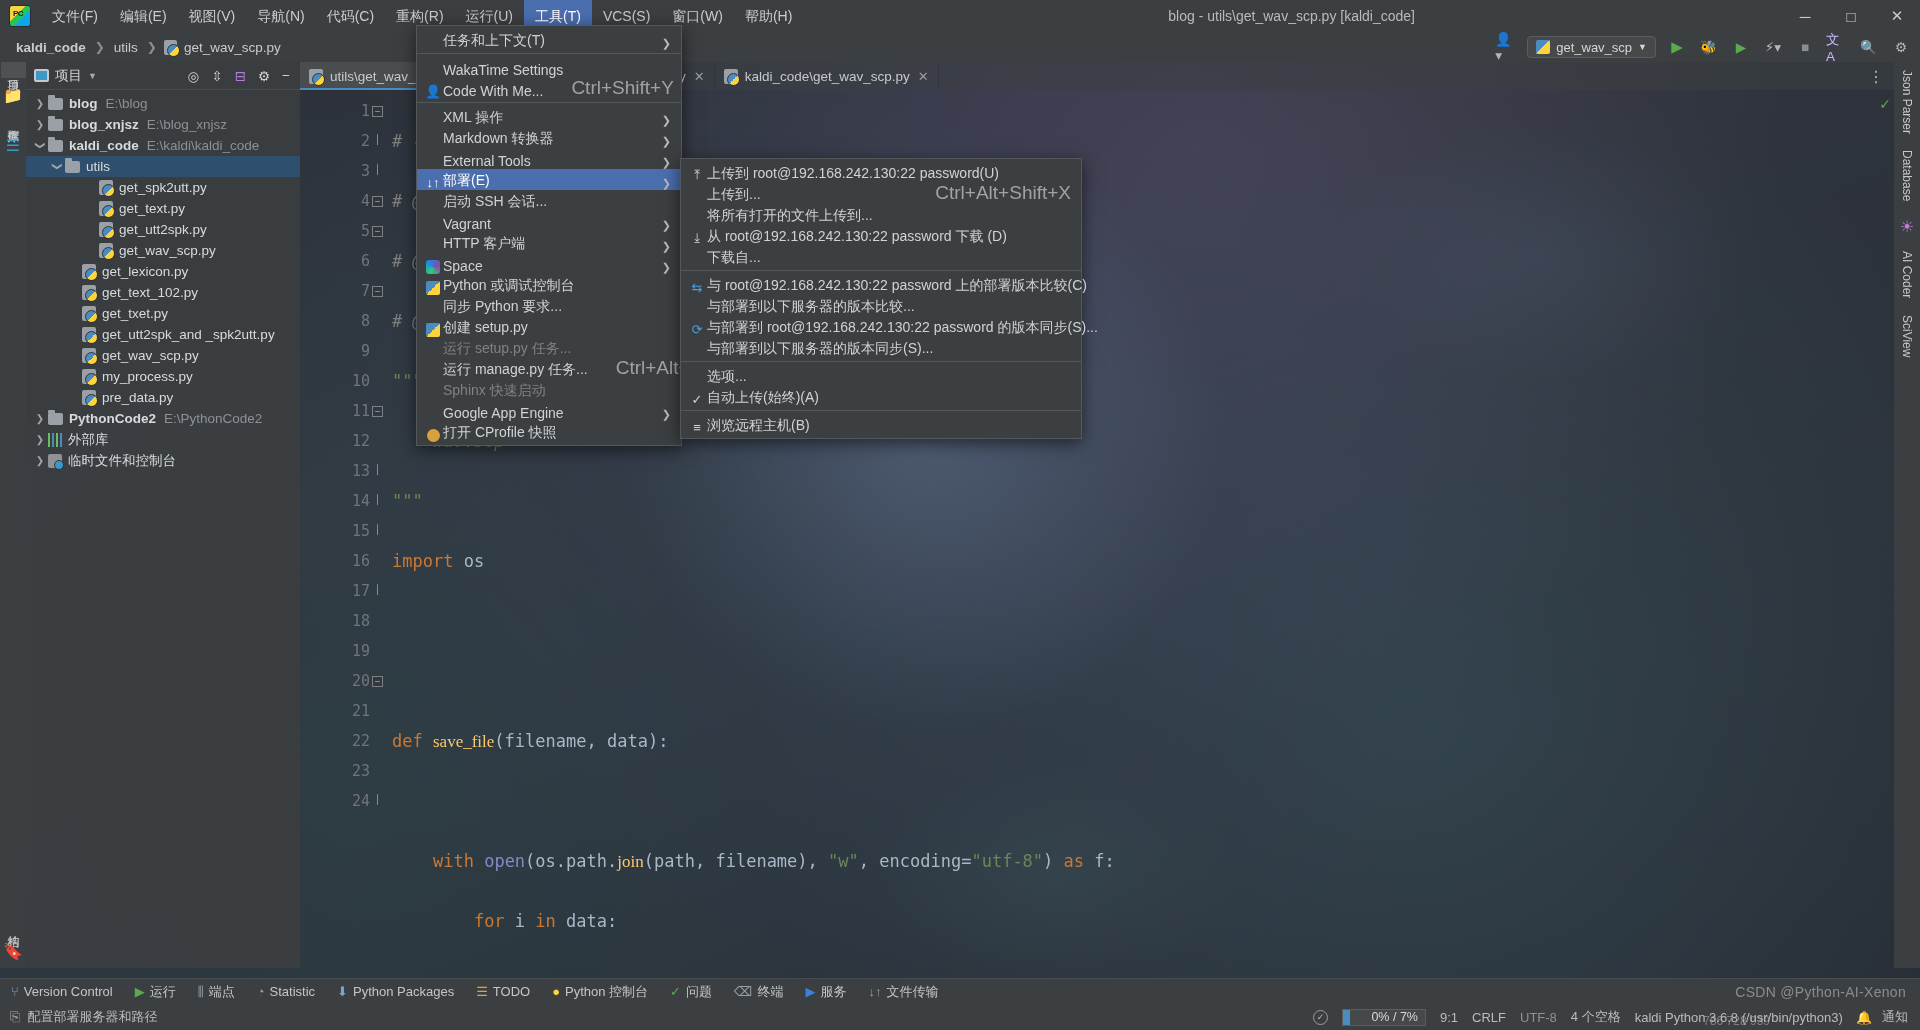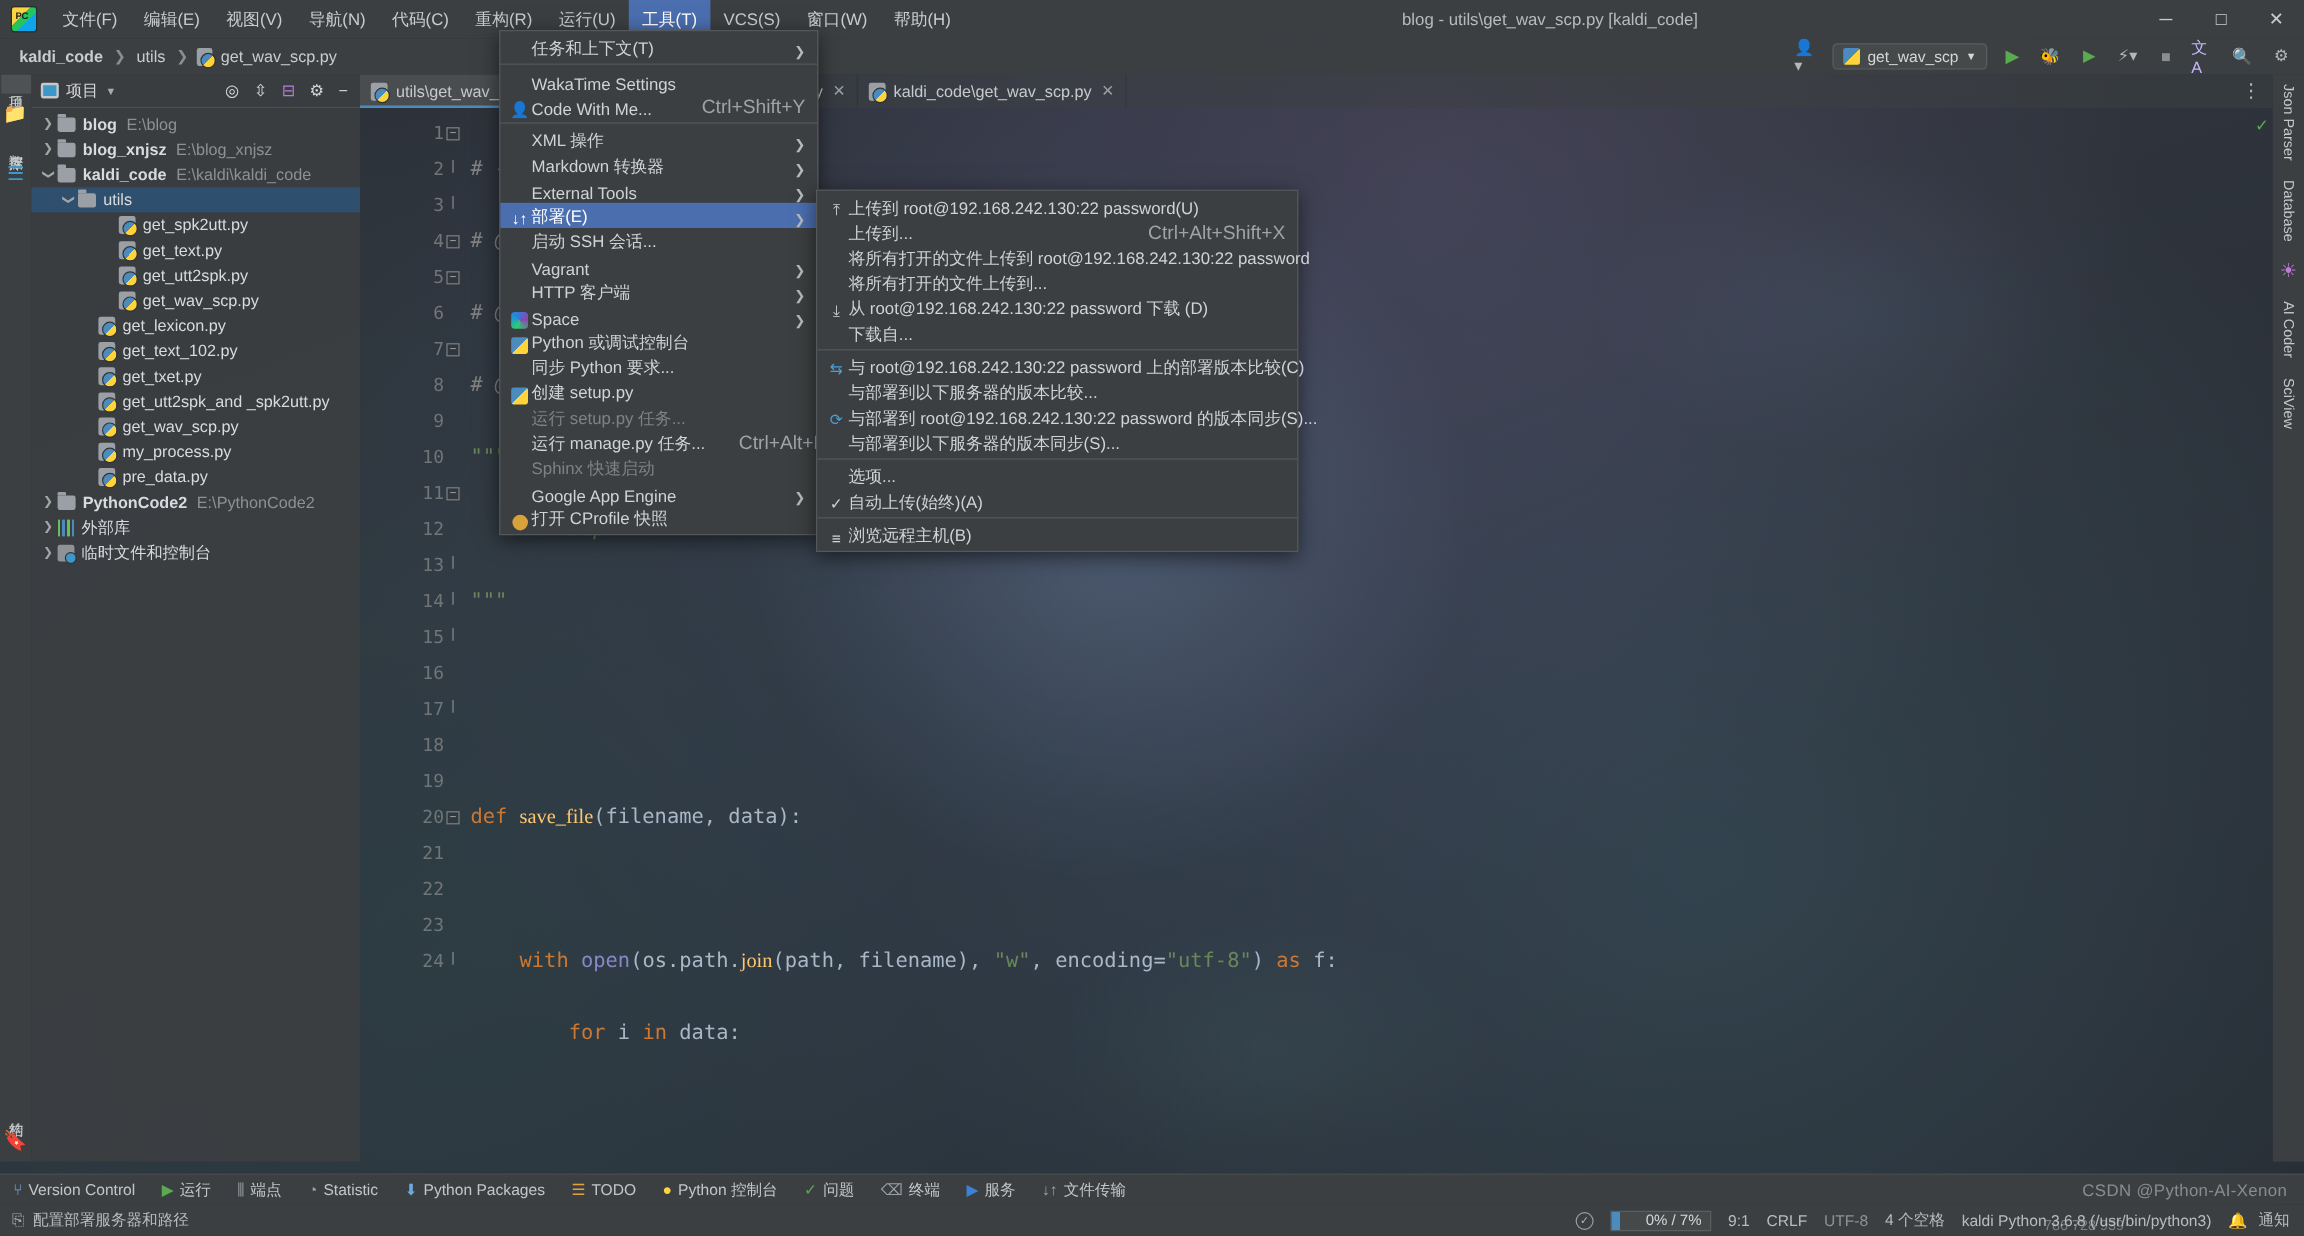--- a/index.html
+++ b/index.html
@@ -237,21 +237,21 @@
     font-size: 14px; color: #d0d3d5;
   }
   .mrow {
     display: flex; align-items: flex-end; height: 21px; padding: 0 10px 0 6px;
     white-space: nowrap; position: relative;
   }
   .mrow.hl { background: #4b6eaf; color: #ffffff; }
   .mrow.dim { color: #7e8284; }
   .m-ico { width: 20px; flex: 0 0 20px; display:flex; align-items:center; justify-content:center; font-size: 13px; }
   .m-label { flex: 1; }
-  .m-shortcut { color: #9fa3a5; margin-left: 28px; font-size: 16px; }
+  .m-shortcut { color: #9fa3a5; margin-left: 28px; font-size: 19px; }
   .m-arrow { margin-left: 18px; color: #b6babc; font-size: 11px; }
   .m-sep { height: 1px; background: #55585a; margin: 3px 0; }
 
   #tools-menu { left: 416px; top: 25px; width: 266px; }
   #deploy-submenu { left: 680px; top: 158px; width: 402px; }
 
   
   .ico-space {
     width:14px;height:14px;border-radius:3px;
     background:conic-gradient(from 200deg,#2ecc71,#1e88e5,#8e44ad,#2ecc71);
@@ -548,20 +548,21 @@
         <div class="fold" style="top: 706px; left: 72px; border: none; background: transparent;">│</div>
       </div>
     <div class="code">
 <div class="line"><span class="cmt"># -*- coding: utf-8 -*-</span></div>
 <div class="line"><span class="cmt"># @Time    : 2022/3/12</span></div>
 <div class="line"><span class="cmt"># @Author  : Xenon</span></div>
 <div class="line"><span class="cmt"># @File    : get_wav_scp.py</span></div>
 <div class="line"><span class="docstr">"""</span></div>
 <div class="line"><span class="docstr">    wav.scp</span></div>
 <div class="line"><span class="docstr">"""</span></div>
+<div class="line"><span class="kw">import</span> <span class="id">os</span></div>
 <div class="line">&nbsp;</div>
 <div class="line">&nbsp;</div>
 <div class="line"><span class="kw">def</span> <span class="fn">save_file</span><span class="op">(</span><span class="param">filename</span><span class="op">,</span> <span class="param">data</span><span class="op">):</span></div>
 <div class="line">&nbsp;</div>
 <div class="line">    <span class="kw">with</span> <span class="builtin">open</span><span class="op">(</span><span class="id">os</span><span class="op">.</span><span class="id">path</span><span class="op">.</span><span class="fn">join</span><span class="op">(</span><span class="id">path</span><span class="op">,</span> <span class="id">filename</span><span class="op">),</span> <span class="str">"w"</span><span class="op">,</span> <span class="id">encoding</span><span class="op">=</span><span class="str">"utf-8"</span><span class="op">)</span> <span class="kw">as</span> <span class="id">f</span><span class="op">:</span></div>
 <div class="line">        <span class="kw">for</span> <span class="id">i</span> <span class="kw">in</span> <span class="id">data</span><span class="op">:</span></div>
 <div class="line">                  </div>
 
 
 
@@ -681,24 +682,20 @@
 
   <div class="menu-pop" id="deploy-submenu">
       <div class="mrow">
         <span class="m-ico">⤒</span>
         <span class="m-label">上传到 root@192.168.242.130:22 password(U)</span>
       </div>
       <div class="mrow">
         <span class="m-ico"></span>
         <span class="m-label">上传到...</span>
         <span class="m-shortcut">Ctrl+Alt+Shift+X</span>
-      </div>
-      <div class="mrow">
-        <span class="m-ico"></span>
-        <span class="m-label">将所有打开的文件上传到 root@192.168.242.130:22 password</span>
       </div>
       <div class="mrow">
         <span class="m-ico"></span>
         <span class="m-label">将所有打开的文件上传到...</span>
       </div>
       <div class="mrow">
         <span class="m-ico">⤓</span>
         <span class="m-label">从 root@192.168.242.130:22 password 下载 (D)</span>
       </div>
       <div class="mrow">

